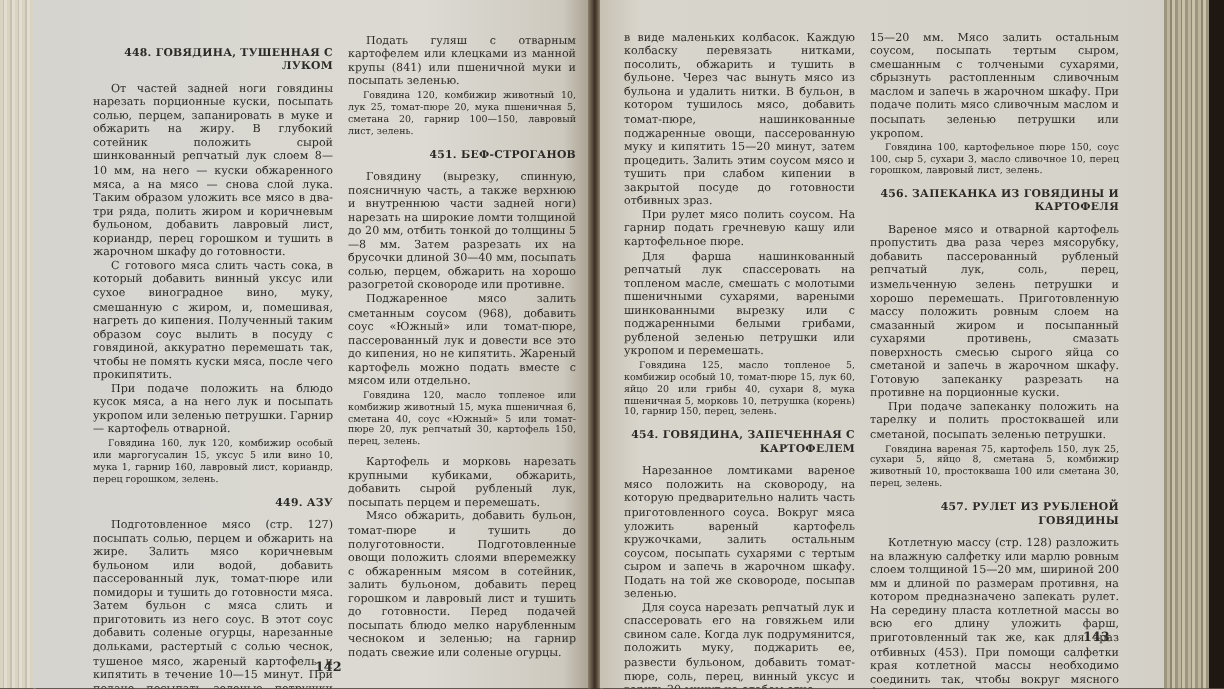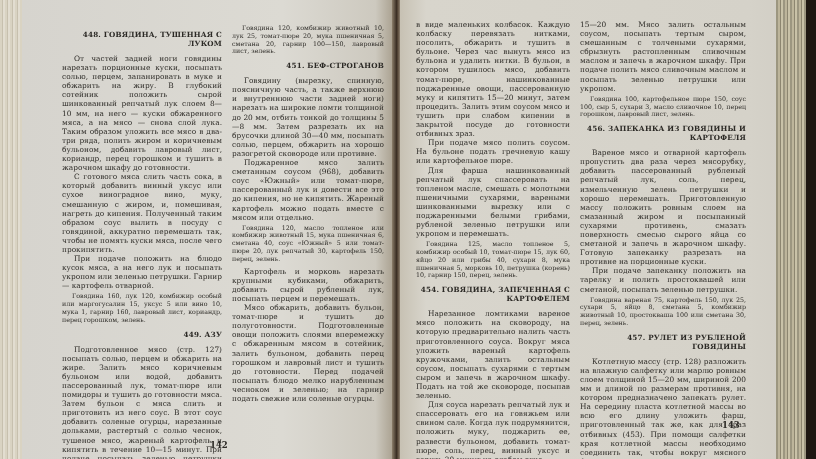--- a/index.html
+++ b/index.html
@@ -59,37 +59,38 @@
     <div class="col c1" id="lp-c1">
         <h3>448. ГОВЯДИНА, ТУШЕННАЯ С ЛУКОМ</h3>
         <p>От частей задней ноги говядины нарезать порционные куски, посыпать солью, перцем, запанировать в муке и обжарить на жиру. В глубокий сотейник положить сырой шинкованный репчатый лук слоем 8—10 мм, на него — куски обжаренного мяса, а на мясо — снова слой лука. Таким образом уложить все мясо в два-три ряда, полить жиром и коричневым бульоном, добавить лавровый лист, кориандр, перец горошком и тушить в жарочном шкафу до готовности.</p>
         <p>С готового мяса слить часть сока, в который добавить винный уксус или сухое виноградное вино, муку, смешанную с жиром, и, помешивая, нагреть до кипения. Полученный таким образом соус вылить в посуду с говядиной, аккуратно перемешать так, чтобы не помять куски мяса, после чего прокипятить.</p>
         <p>При подаче положить на блюдо кусок мяса, а на него лук и посыпать укропом или зеленью петрушки. Гарнир — картофель отварной.</p>
         <p class="small">Говядина 160, лук 120, комбижир особый или маргогусалин 15, уксус 5 или вино 10, мука 1, гарнир 160, лавровый лист, кориандр, перец горошком, зелень.</p>
         <h3>449. АЗУ</h3>
         <p>Подготовленное мясо (стр. 127) посыпать солью, перцем и обжарить на жире. Залить мясо коричневым бульоном или водой, добавить пассерованный лук, томат-пюре или помидоры и тушить до готовности мяса. Затем бульон с мяса слить и приготовить из него соус. В этот соус добавить соленые огурцы, нарезанные дольками, растертый с солью чеснок, тушеное мясо, жареный картофель и кипятить в течение 10—15 минут. При подаче посыпать зеленью петрушки или укропом.</p>
       </div>
     <div class="col c2" id="lp-c2">
+        <p>Подать гуляш с отварным картофелем или клецками из манной крупы (841) или пшеничной муки и посыпать зеленью.</p>
         <p class="small">Говядина 120, комбижир животный 10, лук 25, томат-пюре 20, мука пшеничная 5, сметана 20, гарнир 100—150, лавровый лист, зелень.</p>
         <h3>451. БЕФ-СТРОГАНОВ</h3>
         <p>Говядину (вырезку, спинную, поясничную часть, а также верхнюю и внутреннюю части задней ноги) нарезать на широкие ломти толщиной до 20 мм, отбить тонкой до толщины 5—8 мм. Затем разрезать их на брусочки длиной 30—40 мм, посыпать солью, перцем, обжарить на хорошо разогретой сковороде или противне.</p>
         <p>Поджаренное мясо залить сметанным соусом (968), добавить соус «Южный» или томат-пюре, пассерованный лук и довести все это до кипения, но не кипятить. Жареный картофель можно подать вместе с мясом или отдельно.</p>
         <p class="small">Говядина 120, масло топленое или комбижир животный 15, мука пшеничная 6, сметана 40, соус «Южный» 5 или томат-пюре 20, лук репчатый 30, картофель 150, перец, зелень.</p>
         <p>Картофель и морковь нарезать крупными кубиками, обжарить, добавить сырой рубленый лук, посыпать перцем и перемешать.</p>
         <p>Мясо обжарить, добавить бульон, томат-пюре и тушить до полуготовности. Подготовленные овощи положить слоями вперемежку с обжаренным мясом в сотейник, залить бульоном, добавить перец горошком и лавровый лист и тушить до готовности. Перед подачей посыпать блюдо мелко нарубленным чесноком и зеленью; на гарнир подать свежие или соленые огурцы.</p>
       </div>
     <div class="pagenum">142</div>
   </div>
 
   <div class="spine"></div>
 
   <div class="page page-right">
     <div class="col c1" id="rp-c1">
         <p style="text-indent: 0px;">в виде маленьких колбасок. Каждую колбаску перевязать нитками, посолить, обжарить и тушить в бульоне. Через час вынуть мясо из бульона и удалить нитки. В бульон, в котором тушилось мясо, добавить томат-пюре, нашинкованные поджаренные овощи, пассерованную муку и кипятить 15—20 минут, затем процедить. Залить этим соусом мясо и тушить при слабом кипении в закрытой посуде до готовности отбивных зраз.</p>
-        <p>При подаче мясо полить соусом. На бульоне подать гречневую кашу или картофельное пюре.</p>
+        <p>При рулет мясо полить соусом. На гарнир подать гречневую кашу или картофельное пюре.</p>
         <p>Для фарша нашинкованный репчатый лук спассеровать на топленом масле, смешать с молотыми пшеничными сухарями, вареными шинкованными вырезку или с поджаренными белыми грибами, рубленой зеленью петрушки или укропом и перемешать.</p>
         <p class="small">Говядина 125, масло топленое 5, комбижир особый 10, томат-пюре 15, лук 60, яйцо 20 или грибы 40, сухари 8, мука пшеничная 5, морковь 10, петрушка (корень) 10, гарнир 150, перец, зелень.</p>
         <h3>454. ГОВЯДИНА, ЗАПЕЧЕННАЯ С КАРТОФЕЛЕМ</h3>
         <p>Нарезанное ломтиками вареное мясо положить на сковороду, на которую предварительно налить часть приготовленного соуса. Вокруг мяса уложить вареный картофель кружочками, залить остальным соусом, посыпать сухарями с тертым сыром и запечь в жарочном шкафу. Подать на той же сковороде, посыпав зеленью.</p>
         <p>Для соуса нарезать репчатый лук и спассеровать его на говяжьем или свином сале. Когда лук подрумянится, положить муку, поджарить ее, развести бульоном, добавить томат-пюре, соль, перец, винный уксус и варить 20 минут на слабом огне.</p>
       </div>
     <div class="col c2" id="rp-c2">
         <p style="text-indent: 0px;">15—20 мм. Мясо залить остальным соусом, посыпать тертым сыром, смешанным с толчеными сухарями, сбрызнуть растопленным сливочным маслом и запечь в жарочном шкафу. При подаче полить мясо сливочным маслом и посыпать зеленью петрушки или укропом.</p>
         <p class="small">Говядина 100, картофельное пюре 150, соус 100, сыр 5, сухари 3, масло сливочное 10, перец горошком, лавровый лист, зелень.</p>
         <h3>456. ЗАПЕКАНКА ИЗ ГОВЯДИНЫ И КАРТОФЕЛЯ</h3>

